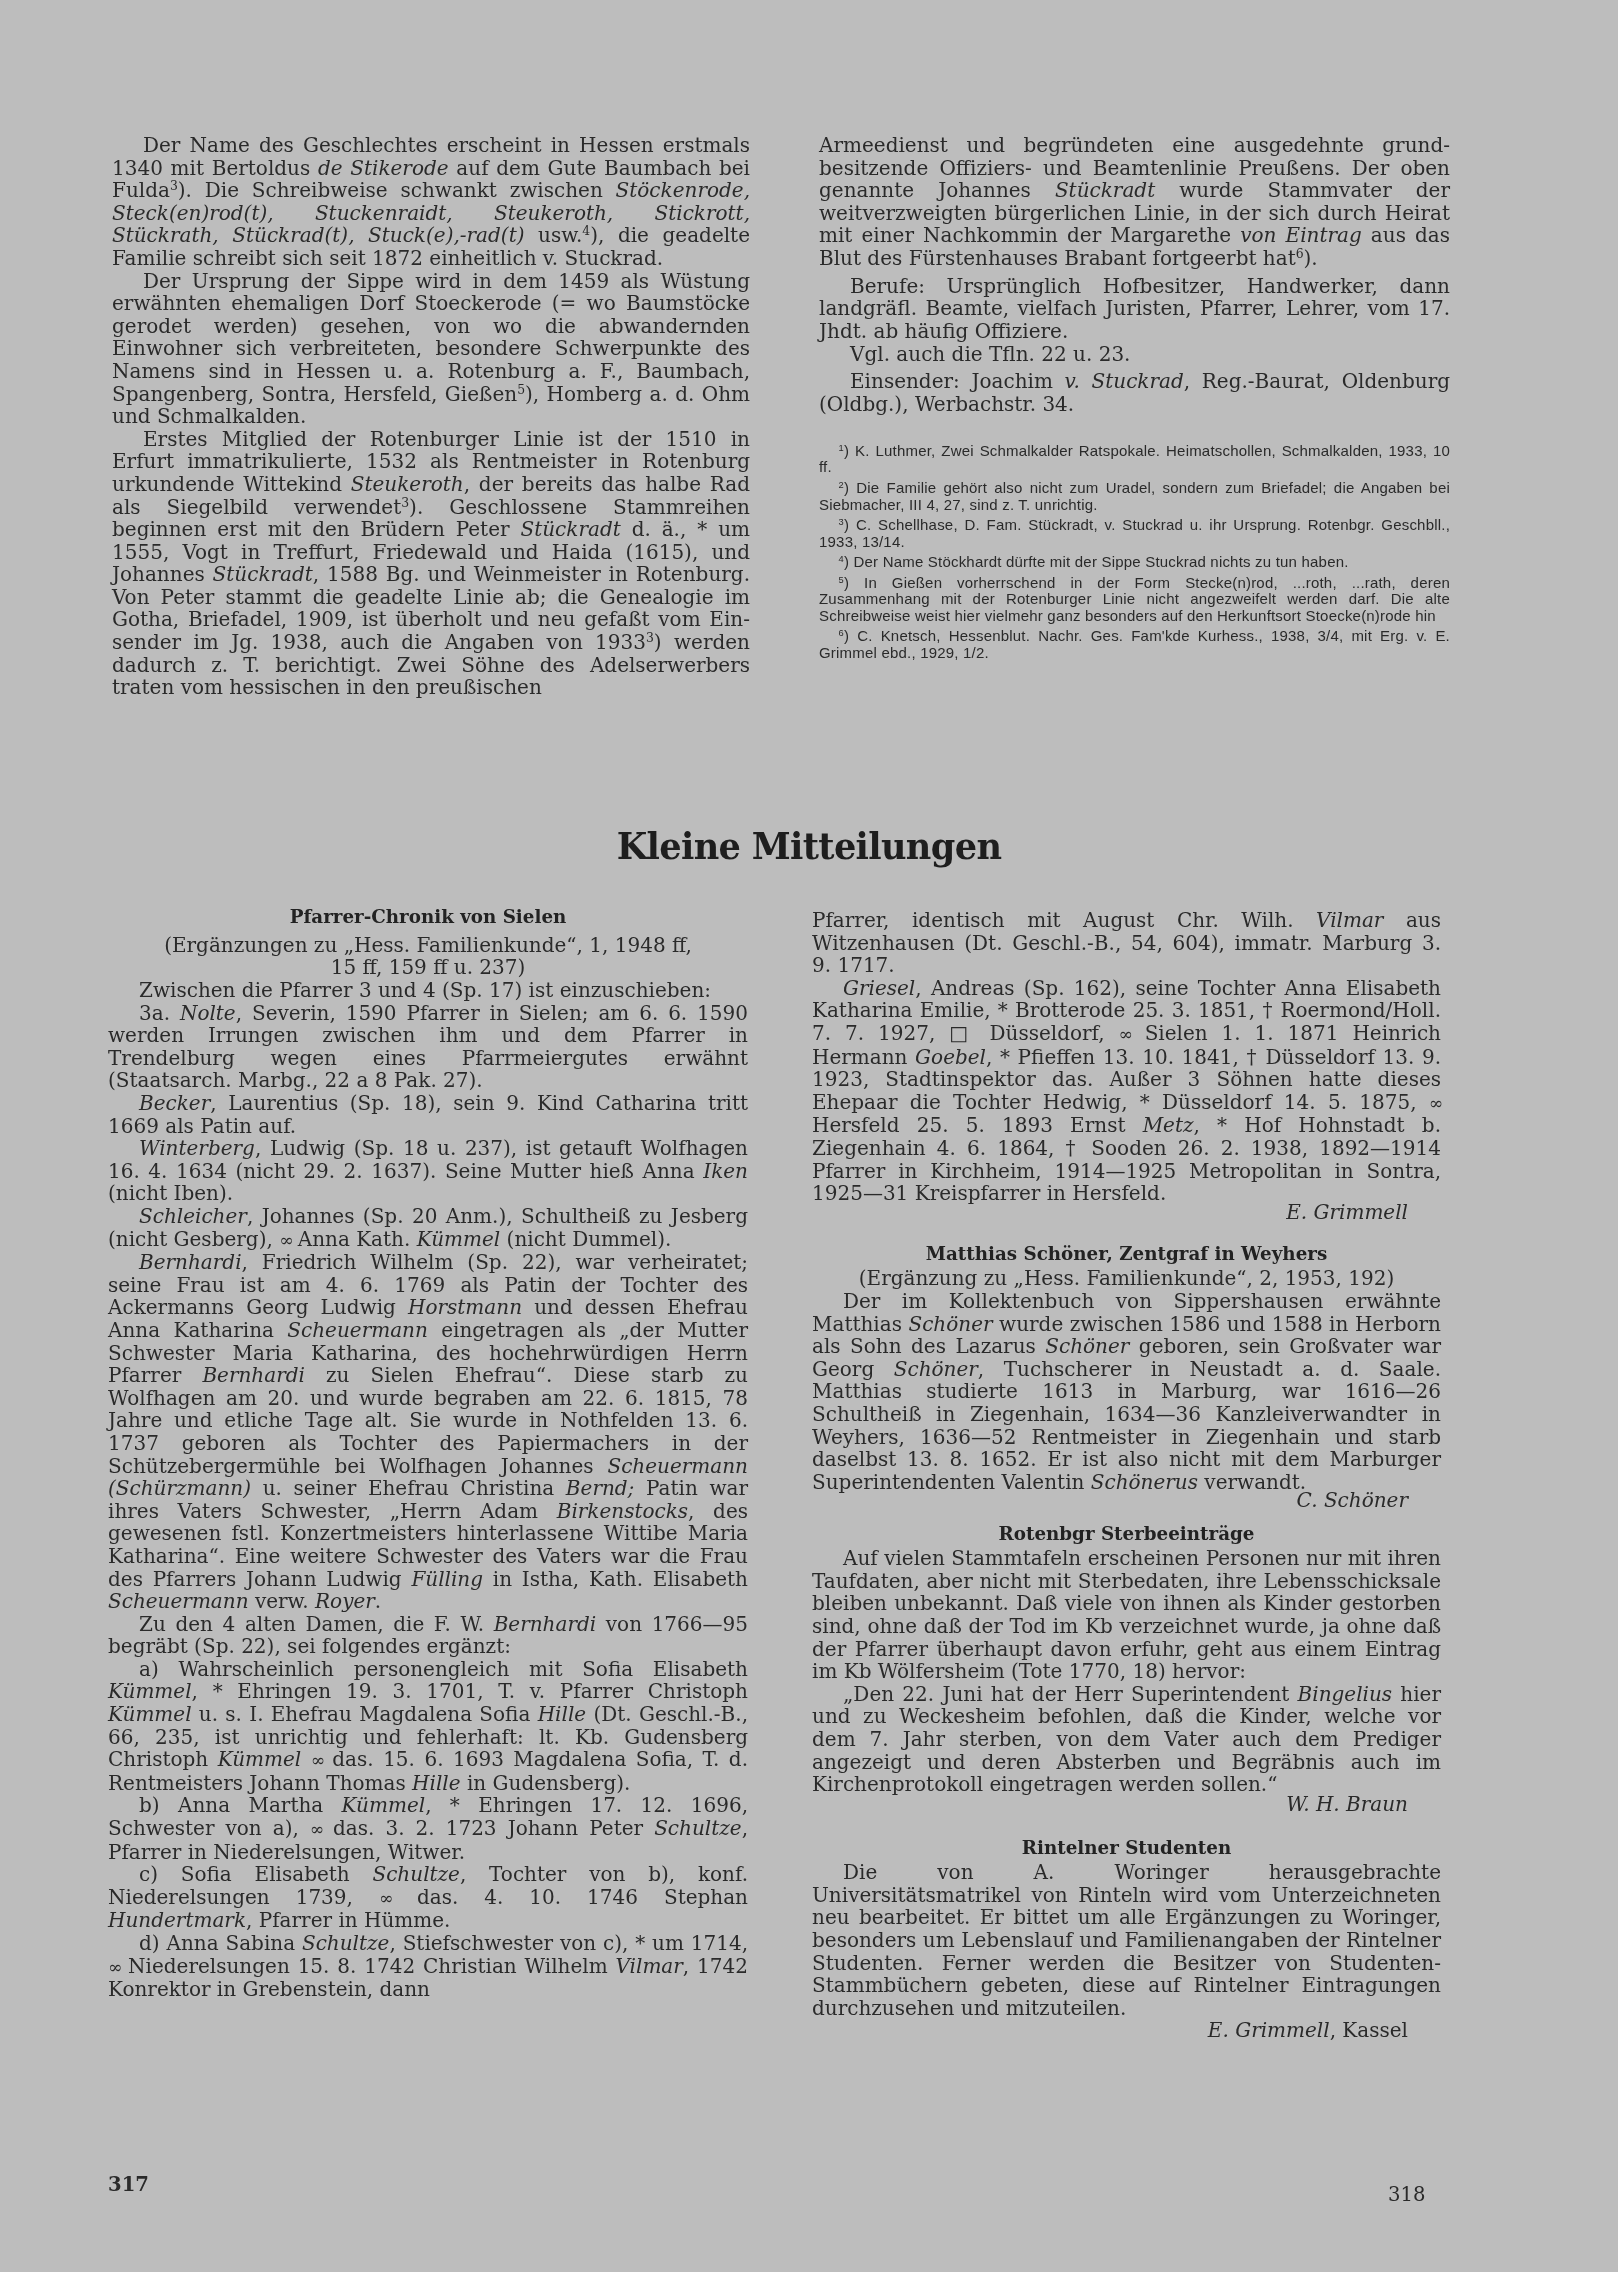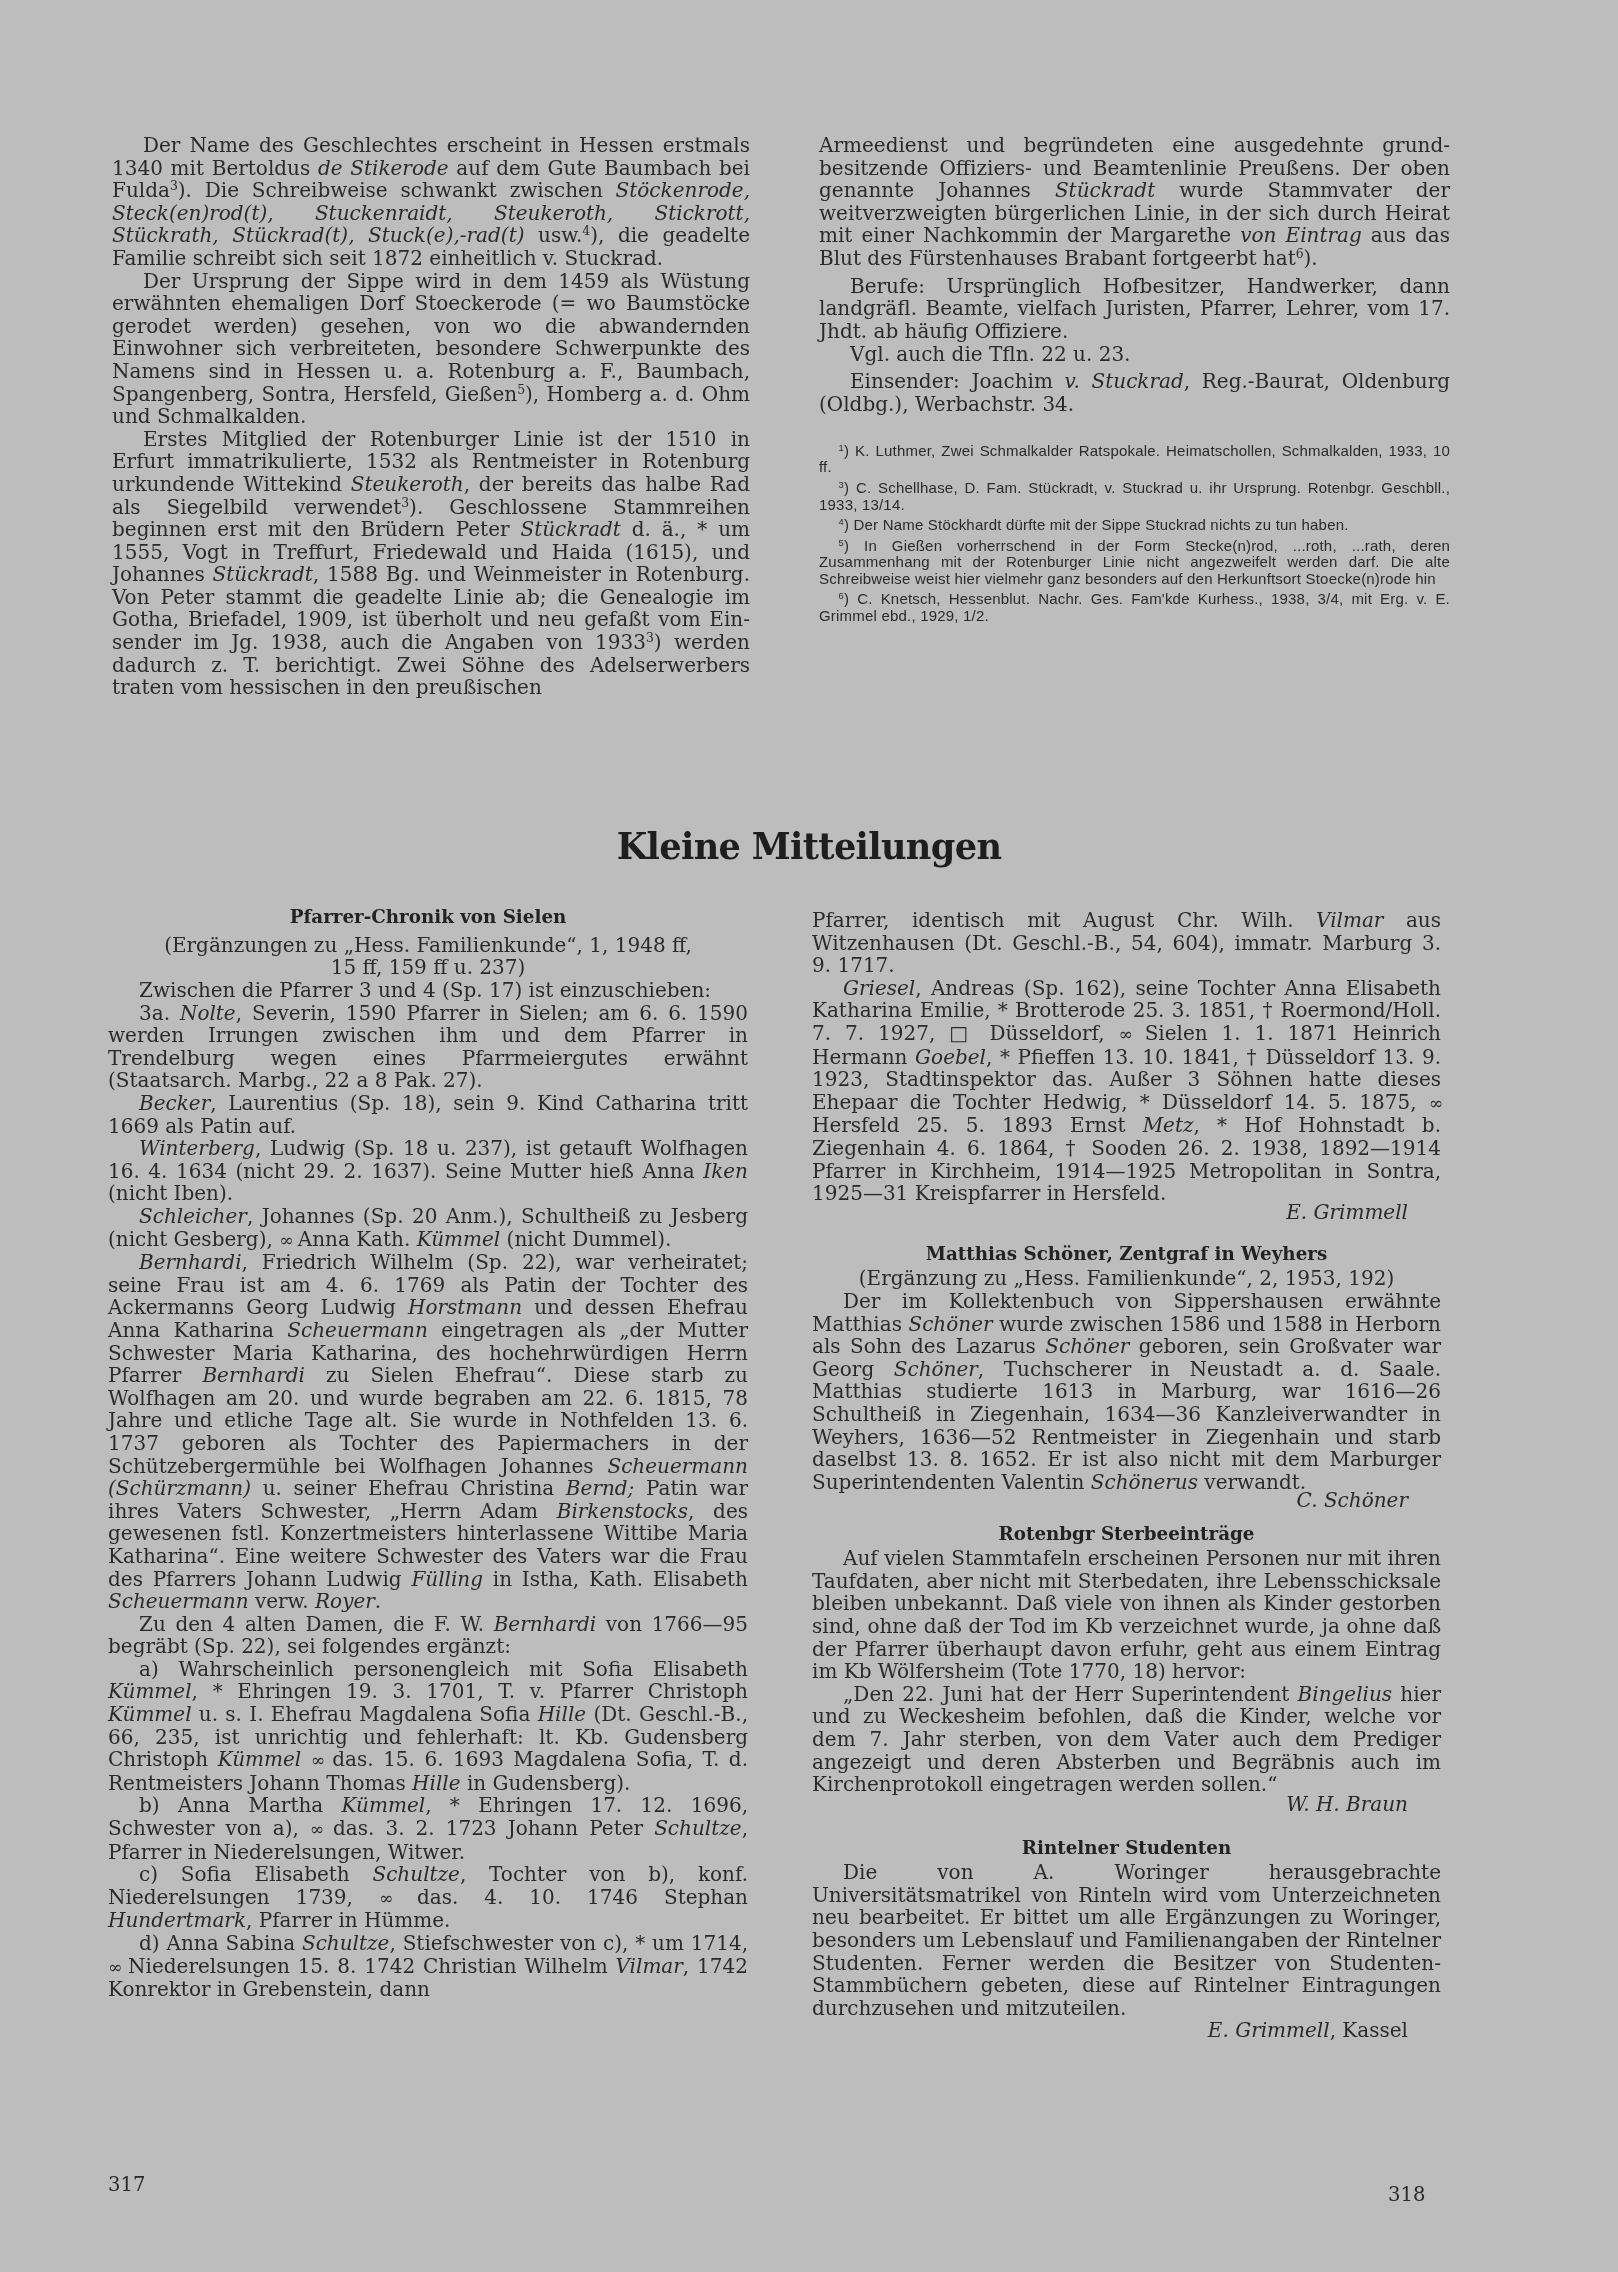--- a/index.html
+++ b/index.html
@@ -63,20 +63,21 @@
 </div>
 
 <div class="col" style="left:819px; top:134px; width:631px;">
   <p class="noind">Armeedienst und begründeten eine ausgedehnte grund­besitzende Offiziers- und Beamtenlinie Preußens. Der oben genannte Johannes <i>Stückradt</i> wurde Stammvater der weitverzweigten bürgerlichen Linie, in der sich durch Heirat mit einer Nachkommin der Margarethe <i>von Eintrag</i> aus das Blut des Fürstenhauses Brabant fortgeerbt hat<sup>6</sup>).</p>
   <p class="gap">Berufe: Ursprünglich Hofbesitzer, Handwerker, dann landgräfl. Beamte, vielfach Juristen, Pfarrer, Lehrer, vom 17. Jhdt. ab häufig Offiziere.</p>
   <p>Vgl. auch die Tfln. 22 u. 23.</p>
   <p class="gap">Einsender: Joachim <i>v. Stuckrad</i>, Reg.-Baurat, Olden­burg (Oldbg.), Werbachstr. 34.</p>
 
   <div class="fn" style="margin-top:27.4px;">
     <p><sup>1</sup>) K. Luthmer, Zwei Schmalkalder Ratspokale. Heimat­schollen, Schmalkalden, 1933, 10 ff.</p>
+    <p><sup>2</sup>) Die Familie gehört also nicht zum Uradel, sondern zum Briefadel; die Angaben bei Siebmacher, III 4, 27, sind z. T. unrichtig.</p>
     <p><sup>3</sup>) C. Schellhase, D. Fam. Stückradt, v. Stuckrad u. ihr Ursprung. Rotenbgr. Geschbll., 1933, 13/14.</p>
     <p><sup>4</sup>) Der Name Stöckhardt dürfte mit der Sippe Stuckrad nichts zu tun haben.</p>
     <p><sup>5</sup>) In Gießen vorherrschend in der Form Stecke(n)rod, ...roth, ...rath, deren Zusammenhang mit der Rotenburger Linie nicht angezweifelt werden darf. Die alte Schreibweise weist hier vielmehr ganz besonders auf den Herkunftsort Stoecke(n)rode hin</p>
     <p><sup>6</sup>) C. Knetsch, Hessenblut. Nachr. Ges. Fam'kde Kurhess., 1938, 3/4, mit Erg. v. E. Grimmel ebd., 1929, 1/2.</p>
   </div>
 </div>
 
 <div class="sect-title">Kleine Mitteilungen</div>
 
 <div class="col" style="left:108px; top:904px; width:640px;">
@@ -110,15 +111,15 @@
   <p>„Den 22. Juni hat der Herr Superintendent <i>Bingelius</i> hier und zu Weckesheim befohlen, daß die Kinder, welche vor dem 7. Jahr sterben, von dem Vater auch dem Prediger angezeigt und deren Absterben und Be­gräbnis auch im Kirchenprotokoll eingetragen werden sollen.“</p>
   <p class="sig" style="margin-top:-2.6px;">W. H. Braun</p>
 
   <h3 style="margin-top:19.6px;">Rintelner Studenten</h3>
   <p>Die von A. Woringer herausgebrachte Universitätsmatrikel von Rinteln wird vom Unterzeichneten neu bearbeitet. Er bittet um alle Ergänzungen zu Woringer, besonders um Lebenslauf und Familienangaben der Rintelner Studenten. Ferner werden die Besitzer von Studenten-Stammbüchern gebeten, diese auf Rintelner Eintragungen durchzusehen und mitzuteilen.</p>
   <p class="sig">
     <span>E. Grimmell</span><span class="up">, Kassel</span>
   </p>
 </div>
 
-<div class="pageno" style="left:108px; top:2173px;">317</div>
+<div class="pageno" style="left:108px; top:2173px;font-weight:bold;">317</div>
 <div class="pageno" style="left:1388px; top:2183px;">318</div>
 
 
 </body></html>

